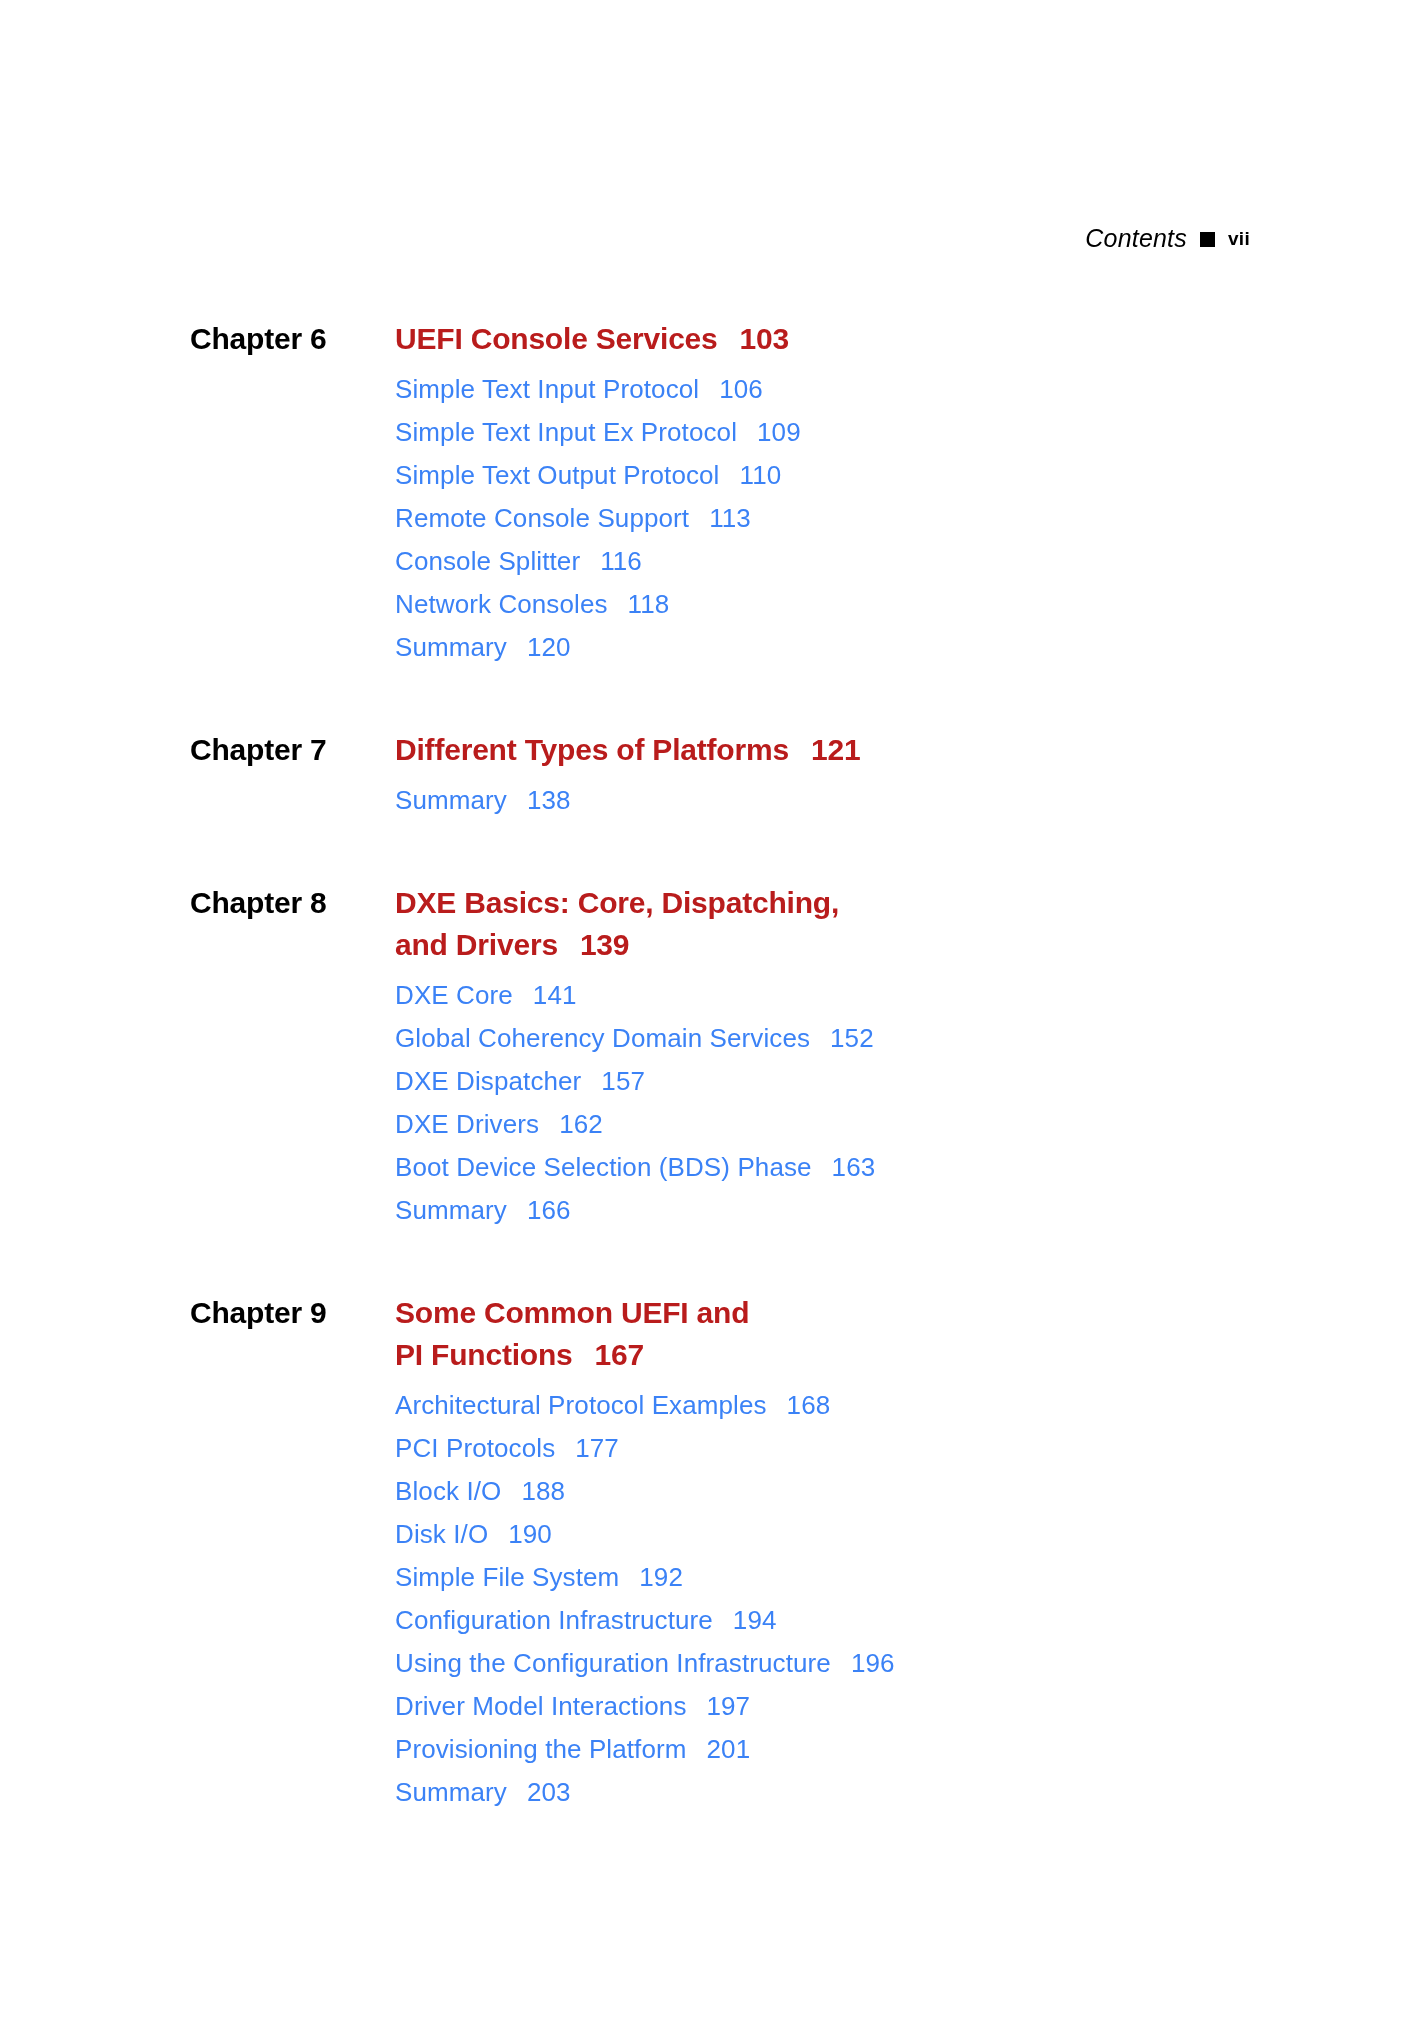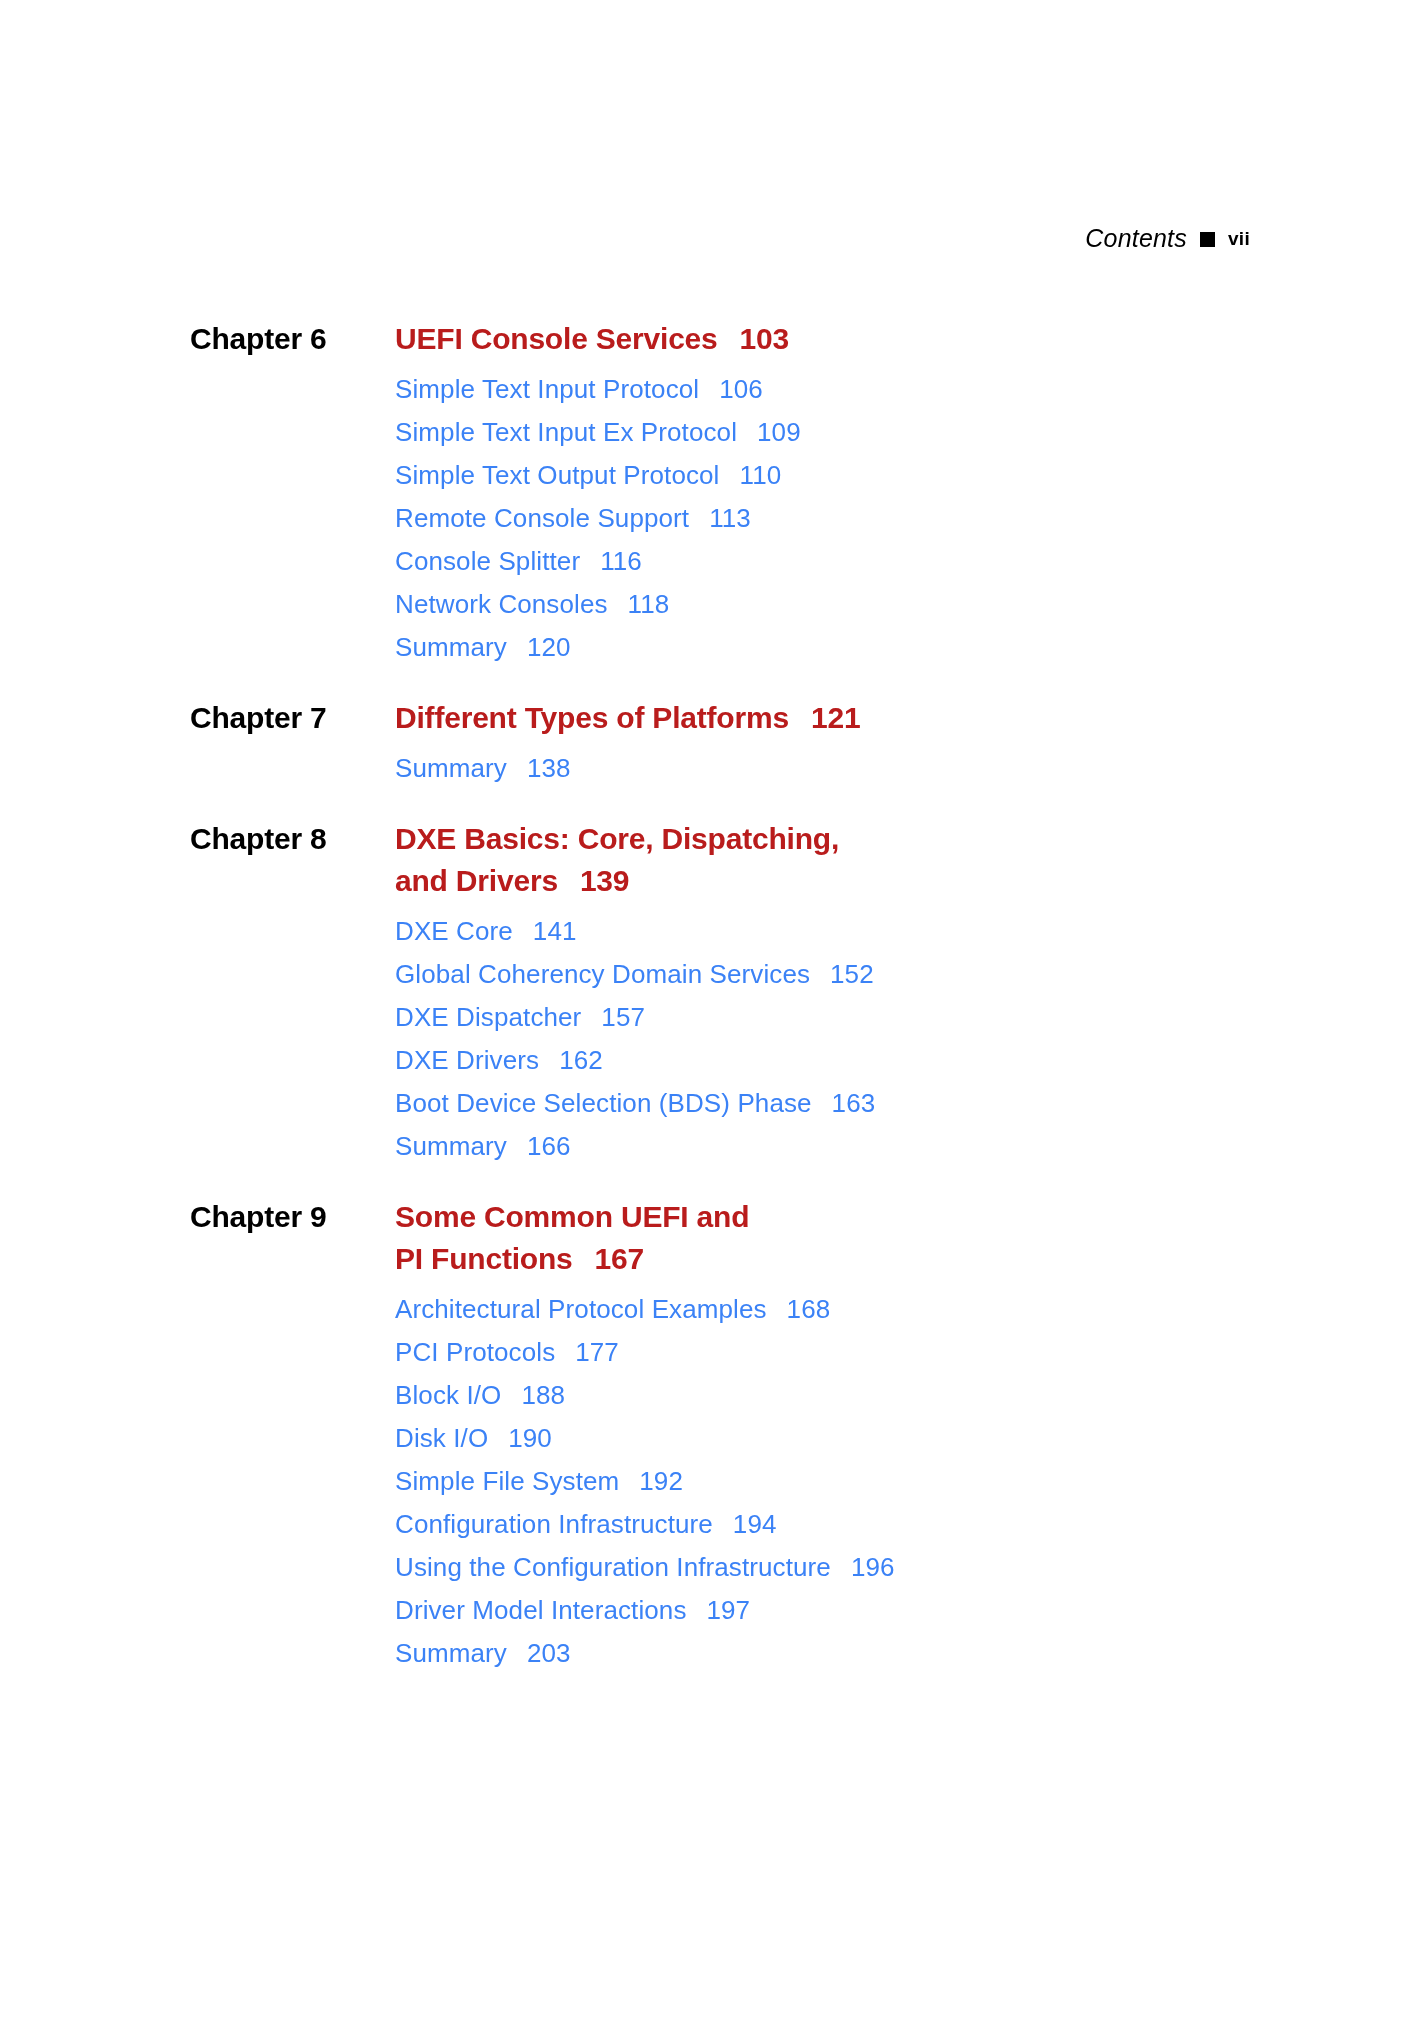--- a/index.html
+++ b/index.html
@@ -55,21 +55,21 @@
     left: 190px;
     top: 318px;
     width: 1080px;
   }
 
   .chapter-block {
     display: flex;
     align-items: flex-start;
   }
   .chapter-block + .chapter-block {
-    margin-top: 28px;
+    margin-top: 60px;
   }
 
   .chapter-label {
     flex: 0 0 auto;
     width: 205px;
     font-size: 30px;
     font-weight: 700;
     letter-spacing: -0.2px;
     line-height: 42px;
     color: #000;
@@ -178,17 +178,18 @@
         </div>
         <ul class="entry-list">
           <li class="entry"><span>Architectural Protocol Examples</span><span class="e-page">168</span></li>
           <li class="entry"><span>PCI Protocols</span><span class="e-page">177</span></li>
           <li class="entry"><span>Block I/O</span><span class="e-page">188</span></li>
           <li class="entry"><span>Disk I/O</span><span class="e-page">190</span></li>
           <li class="entry"><span>Simple File System</span><span class="e-page">192</span></li>
           <li class="entry"><span>Configuration Infrastructure</span><span class="e-page">194</span></li>
           <li class="entry"><span>Using the Configuration Infrastructure</span><span class="e-page">196</span></li>
           <li class="entry"><span>Driver Model Interactions</span><span class="e-page">197</span></li>
+          <li class="entry"><span>Provisioning the Platform</span><span class="e-page">201</span></li>
           <li class="entry"><span>Summary</span><span class="e-page">203</span></li>
         </ul>
       </div>
     </div>
   </div>
 
 </body></html>

